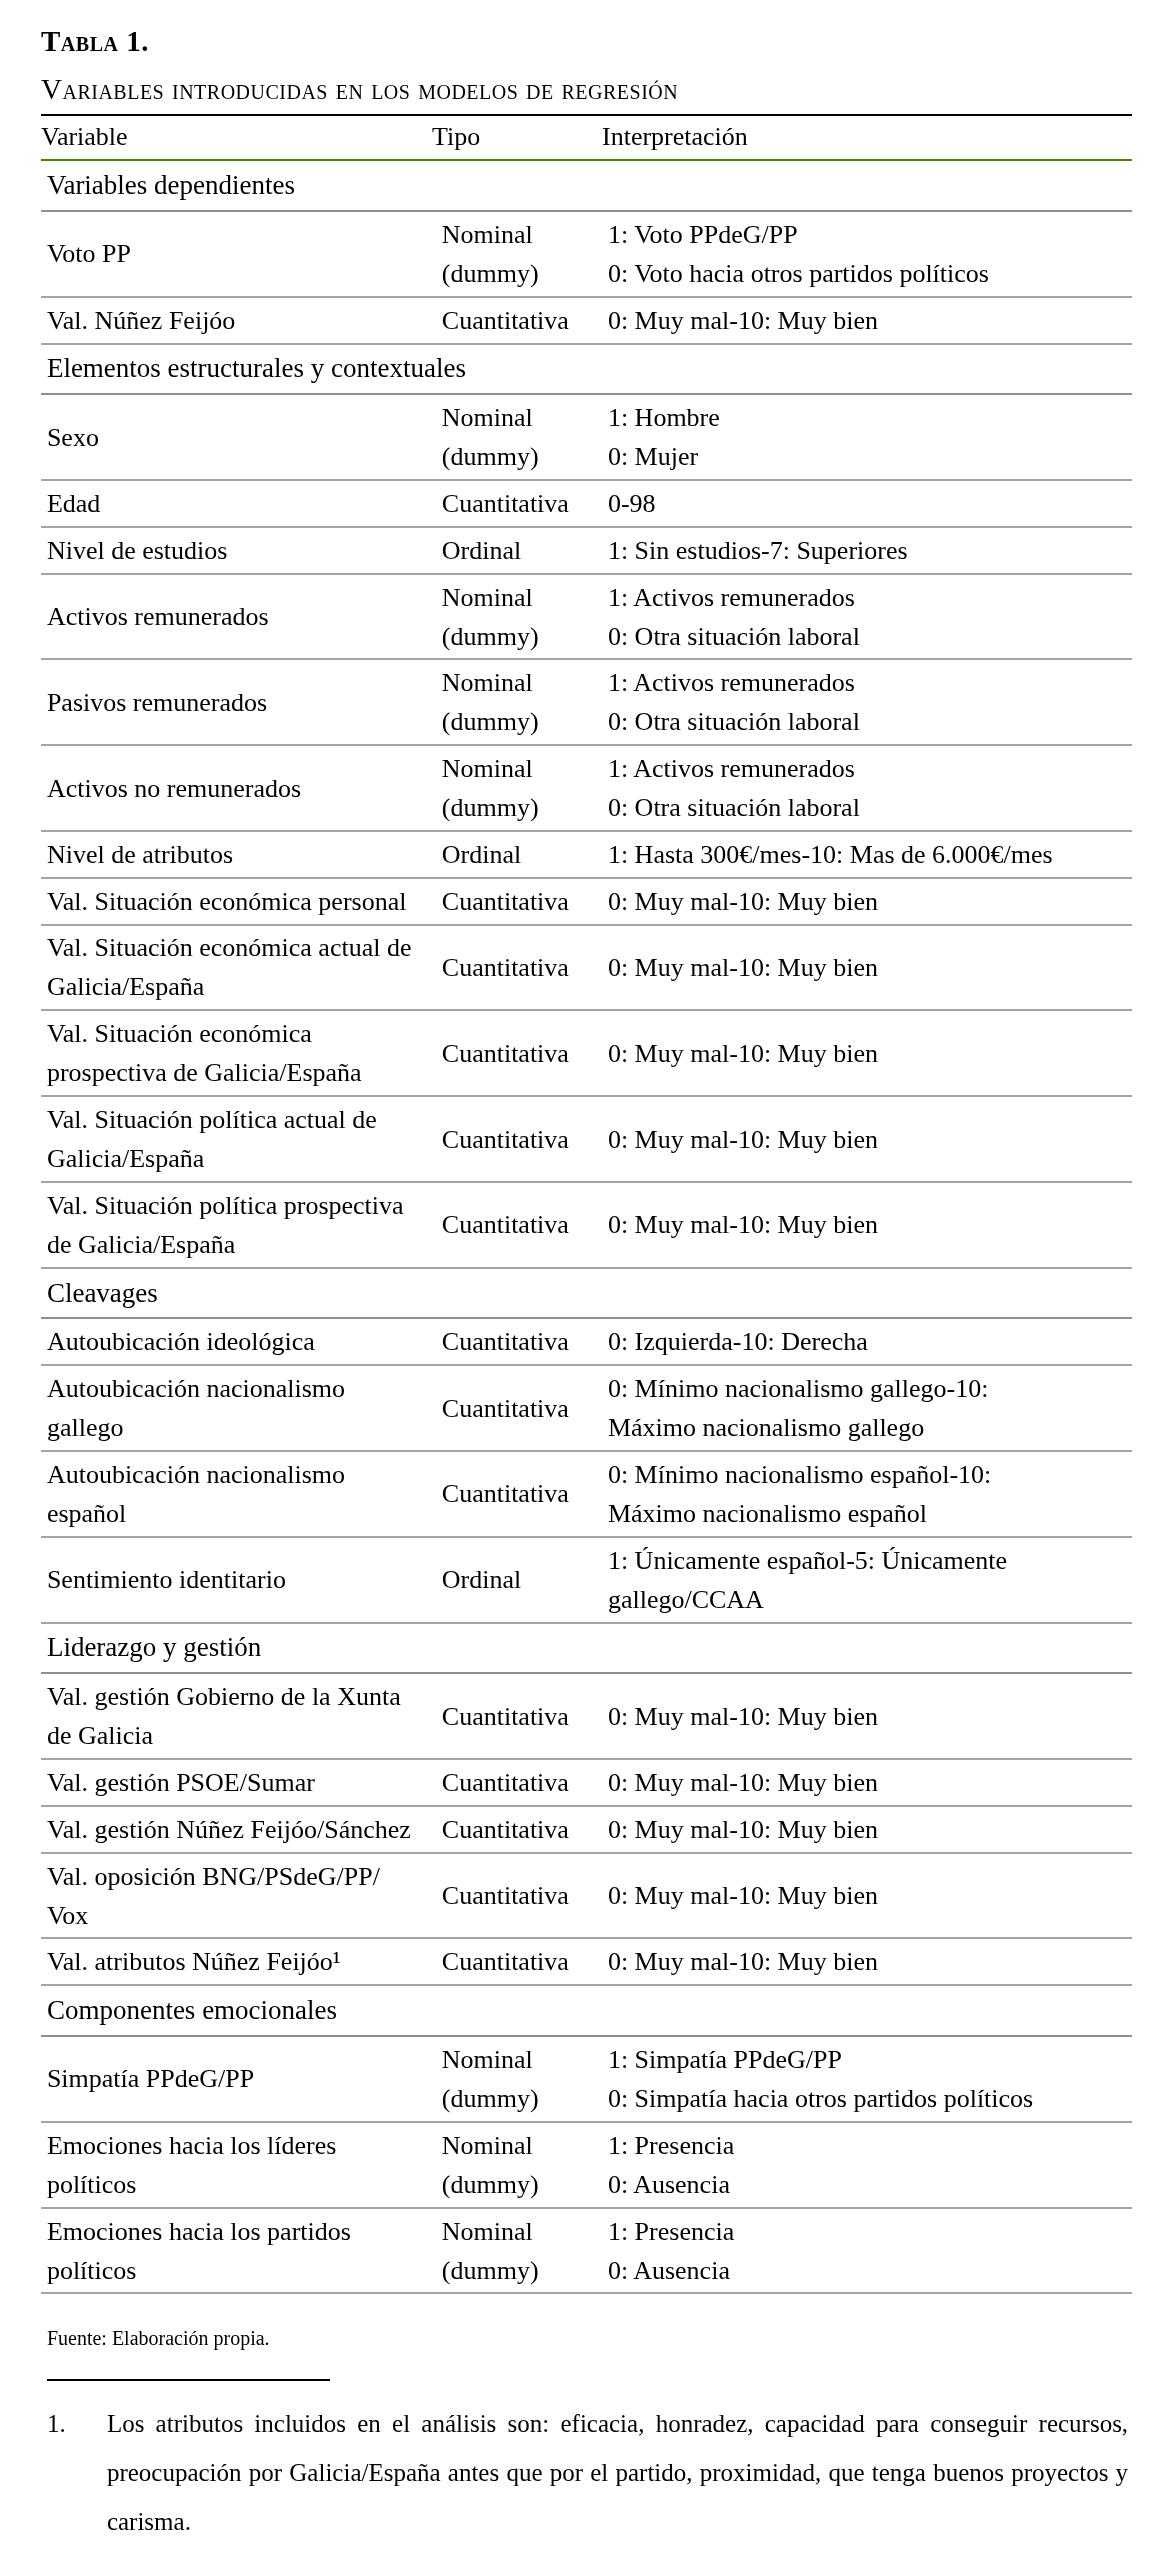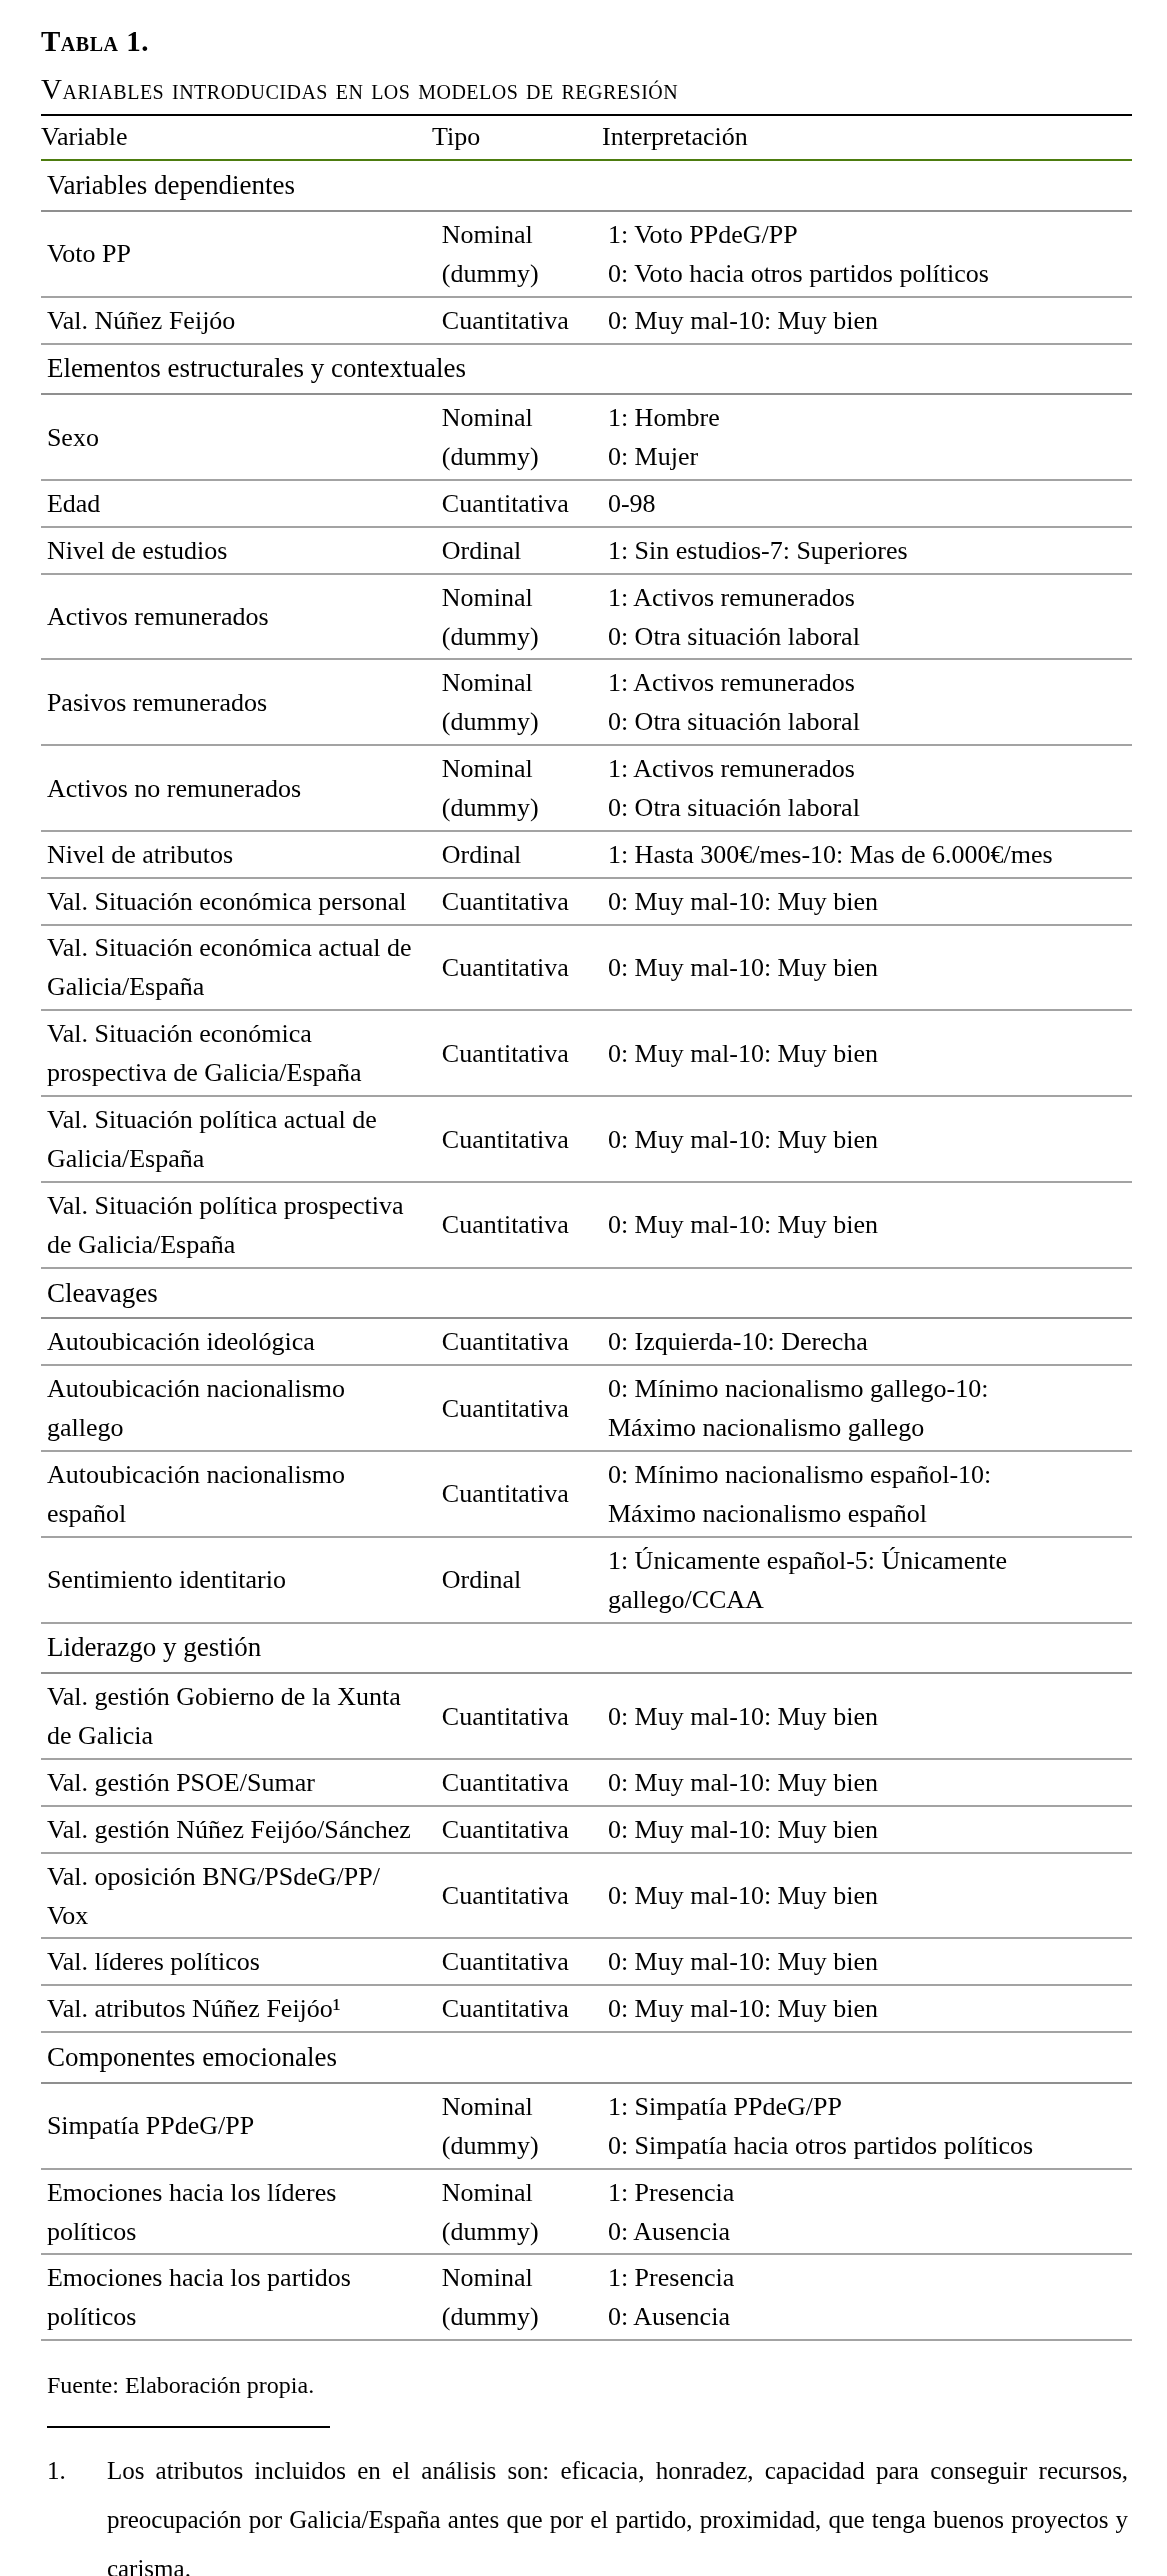--- a/index.html
+++ b/index.html
@@ -60,21 +60,21 @@
   tr.section-row td {
     font-weight:normal;
     font-size:27px;
     padding:4.9px 0 4.9px 5.9px;
     line-height:39px;
   }
 
   .cell-line { overflow-wrap:break-word; }
 
   .source-note {
-    font-size:24px;
+    font-size:20px;
     margin:31px 0 0 5.9px;
     line-height:27px;
   }
 
   .footnote-rule {
     width:283px;
     height:0;
     border-top:2.9px solid #000;
     margin:27px 0 0 5.9px;
   }
@@ -373,31 +373,20 @@
           </td>
           <td class="col-tipo">
             <div class="cell-line">Cuantitativa</div>
           </td>
           <td class="col-interp">
             <div class="cell-line">0: Muy mal-10: Muy bien</div>
           </td>
         </tr>
         <tr class="data-row">
           <td class="col-variable">
-            <div class="cell-line">Val. líderes políticos</div>
-          </td>
-          <td class="col-tipo">
-            <div class="cell-line">Cuantitativa</div>
-          </td>
-          <td class="col-interp">
-            <div class="cell-line">0: Muy mal-10: Muy bien</div>
-          </td>
-        </tr>
-        <tr class="data-row">
-          <td class="col-variable">
             <div class="cell-line">Val. atributos Núñez Feijóo¹</div>
           </td>
           <td class="col-tipo">
             <div class="cell-line">Cuantitativa</div>
           </td>
           <td class="col-interp">
             <div class="cell-line">0: Muy mal-10: Muy bien</div>
           </td>
         </tr>
         <tr class="section-row">

